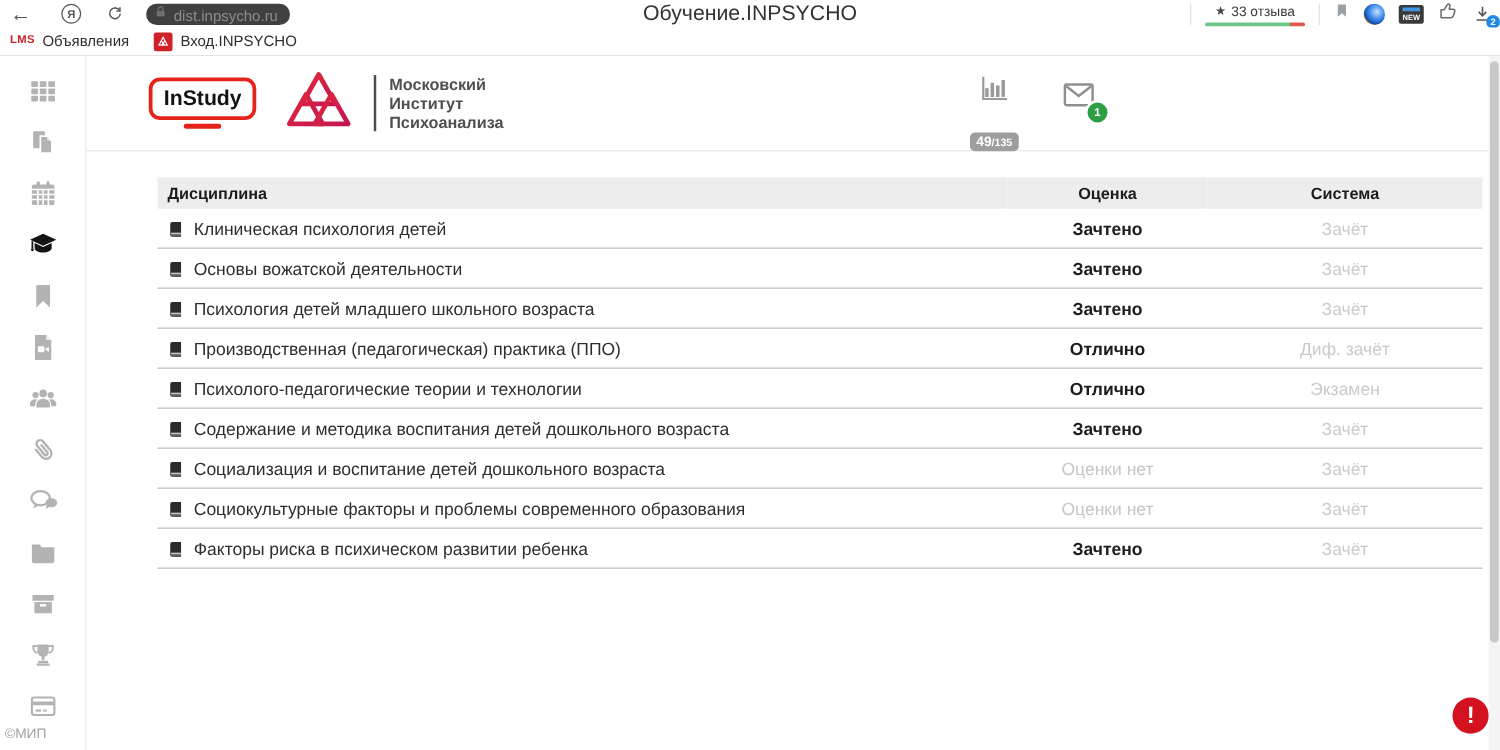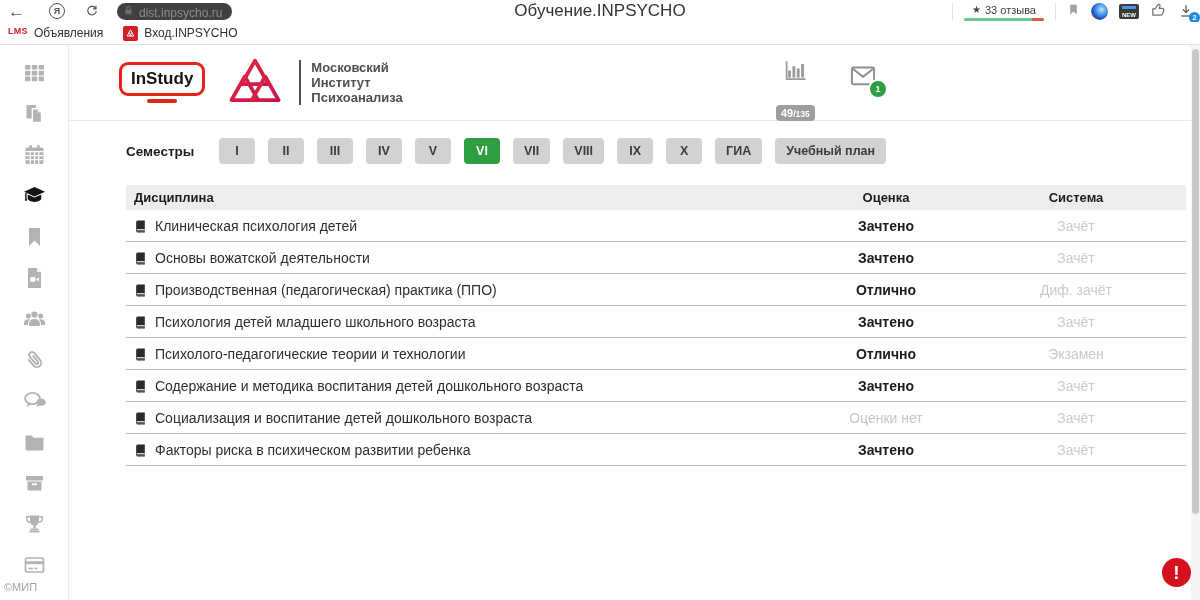--- a/index.html
+++ b/index.html
@@ -325,37 +325,20 @@
           <svg width="34" height="28" viewBox="0 0 24 24">
             <rect x="2.5" y="4.8" width="19" height="14.2" rx="1.3" fill="none" stroke="#8f8f8f" stroke-width="1.7"></rect>
             <path d="M3.5 6l8.5 6.7L20.5 6" fill="none" stroke="#8f8f8f" stroke-width="1.7"></path>
           </svg>
           <span class="mail-badge">1</span>
         </div>
       </div>
 
       <div class="main">
 
-        <div class="sem-row">
-          <span class="sem-label">Семестры</span>
-          <div class="sem-btns" id="semester-buttons">
-              <div class="sem-btn">I</div>
-              <div class="sem-btn">II</div>
-              <div class="sem-btn">III</div>
-              <div class="sem-btn">IV</div>
-              <div class="sem-btn">V</div>
-              <div class="sem-btn active">VI</div>
-              <div class="sem-btn">VII</div>
-              <div class="sem-btn">VIII</div>
-              <div class="sem-btn">IX</div>
-              <div class="sem-btn">X</div>
-              <div class="sem-btn">ГИА</div>
-              <div class="sem-btn">Учебный план</div>
-            </div>
-        </div>
 
         <table class="courses">
           <colgroup>
               <col class="cd">
               <col class="cg">
               <col class="cs">
             </colgroup>
           <thead>
             <tr>
               <th class="h-disc">Дисциплина</th>
@@ -380,38 +363,38 @@
                       <path d="M5.2 20.2H20" stroke="#fff" stroke-width="1.1" fill="none" opacity=".8"></path>
                     </svg></span><span>Основы вожатской деятельности</span></td>
                 <td class="c-grade">Зачтено</td>
                 <td class="c-system">Зачёт</td>
               </tr>
               <tr>
                 <td class="c-disc"><span class="book"><svg viewBox="0 0 24 24">
                       <path fill="#2b2b2b" d="M7 1h13v22H7a3 3 0 0 1-3-3V4a3 3 0 0 1 3-3z"></path>
                       <path d="M5.2 17.6H20" stroke="#fff" stroke-width="1.5" fill="none"></path>
                       <path d="M5.2 20.2H20" stroke="#fff" stroke-width="1.1" fill="none" opacity=".8"></path>
+                    </svg></span><span>Психология детей младшего школьного возраста</span></td>
+                <td class="c-grade">Зачтено</td>
+                <td class="c-system">Зачёт</td>
+              </tr>
+              <tr>
+                <td class="c-disc"><span class="book"><svg viewBox="0 0 24 24">
+                      <path fill="#2b2b2b" d="M7 1h13v22H7a3 3 0 0 1-3-3V4a3 3 0 0 1 3-3z"></path>
+                      <path d="M5.2 17.6H20" stroke="#fff" stroke-width="1.5" fill="none"></path>
+                      <path d="M5.2 20.2H20" stroke="#fff" stroke-width="1.1" fill="none" opacity=".8"></path>
                     </svg></span><span>Производственная (педагогическая) практика (ППО)</span></td>
                 <td class="c-grade">Отлично</td>
                 <td class="c-system">Диф. зачёт</td>
               </tr>
               <tr>
                 <td class="c-disc"><span class="book"><svg viewBox="0 0 24 24">
                       <path fill="#2b2b2b" d="M7 1h13v22H7a3 3 0 0 1-3-3V4a3 3 0 0 1 3-3z"></path>
                       <path d="M5.2 17.6H20" stroke="#fff" stroke-width="1.5" fill="none"></path>
                       <path d="M5.2 20.2H20" stroke="#fff" stroke-width="1.1" fill="none" opacity=".8"></path>
-                    </svg></span><span>Психология детей младшего школьного возраста</span></td>
-                <td class="c-grade">Зачтено</td>
-                <td class="c-system">Зачёт</td>
-              </tr>
-              <tr>
-                <td class="c-disc"><span class="book"><svg viewBox="0 0 24 24">
-                      <path fill="#2b2b2b" d="M7 1h13v22H7a3 3 0 0 1-3-3V4a3 3 0 0 1 3-3z"></path>
-                      <path d="M5.2 17.6H20" stroke="#fff" stroke-width="1.5" fill="none"></path>
-                      <path d="M5.2 20.2H20" stroke="#fff" stroke-width="1.1" fill="none" opacity=".8"></path>
                     </svg></span><span>Психолого-педагогические теории и технологии</span></td>
                 <td class="c-grade">Отлично</td>
                 <td class="c-system">Экзамен</td>
               </tr>
               <tr>
                 <td class="c-disc"><span class="book"><svg viewBox="0 0 24 24">
                       <path fill="#2b2b2b" d="M7 1h13v22H7a3 3 0 0 1-3-3V4a3 3 0 0 1 3-3z"></path>
                       <path d="M5.2 17.6H20" stroke="#fff" stroke-width="1.5" fill="none"></path>
                       <path d="M5.2 20.2H20" stroke="#fff" stroke-width="1.1" fill="none" opacity=".8"></path>
                     </svg></span><span>Содержание и методика воспитания детей дошкольного возраста</span></td>
@@ -425,20 +408,29 @@
                       <path d="M5.2 20.2H20" stroke="#fff" stroke-width="1.1" fill="none" opacity=".8"></path>
                     </svg></span><span>Социализация и воспитание детей дошкольного возраста</span></td>
                 <td class="c-grade none">Оценки нет</td>
                 <td class="c-system">Зачёт</td>
               </tr>
               <tr>
                 <td class="c-disc"><span class="book"><svg viewBox="0 0 24 24">
                       <path fill="#2b2b2b" d="M7 1h13v22H7a3 3 0 0 1-3-3V4a3 3 0 0 1 3-3z"></path>
                       <path d="M5.2 17.6H20" stroke="#fff" stroke-width="1.5" fill="none"></path>
                       <path d="M5.2 20.2H20" stroke="#fff" stroke-width="1.1" fill="none" opacity=".8"></path>
+                    </svg></span><span>Социокультурные факторы и проблемы современного образования</span></td>
+                <td class="c-grade none">Оценки нет</td>
+                <td class="c-system">Зачёт</td>
+              </tr>
+              <tr>
+                <td class="c-disc"><span class="book"><svg viewBox="0 0 24 24">
+                      <path fill="#2b2b2b" d="M7 1h13v22H7a3 3 0 0 1-3-3V4a3 3 0 0 1 3-3z"></path>
+                      <path d="M5.2 17.6H20" stroke="#fff" stroke-width="1.5" fill="none"></path>
+                      <path d="M5.2 20.2H20" stroke="#fff" stroke-width="1.1" fill="none" opacity=".8"></path>
                     </svg></span><span>Факторы риска в психическом развитии ребенка</span></td>
                 <td class="c-grade">Зачтено</td>
                 <td class="c-system">Зачёт</td>
               </tr>
             </tbody>
         </table>
       </div>
     </div>
   </div>
 

